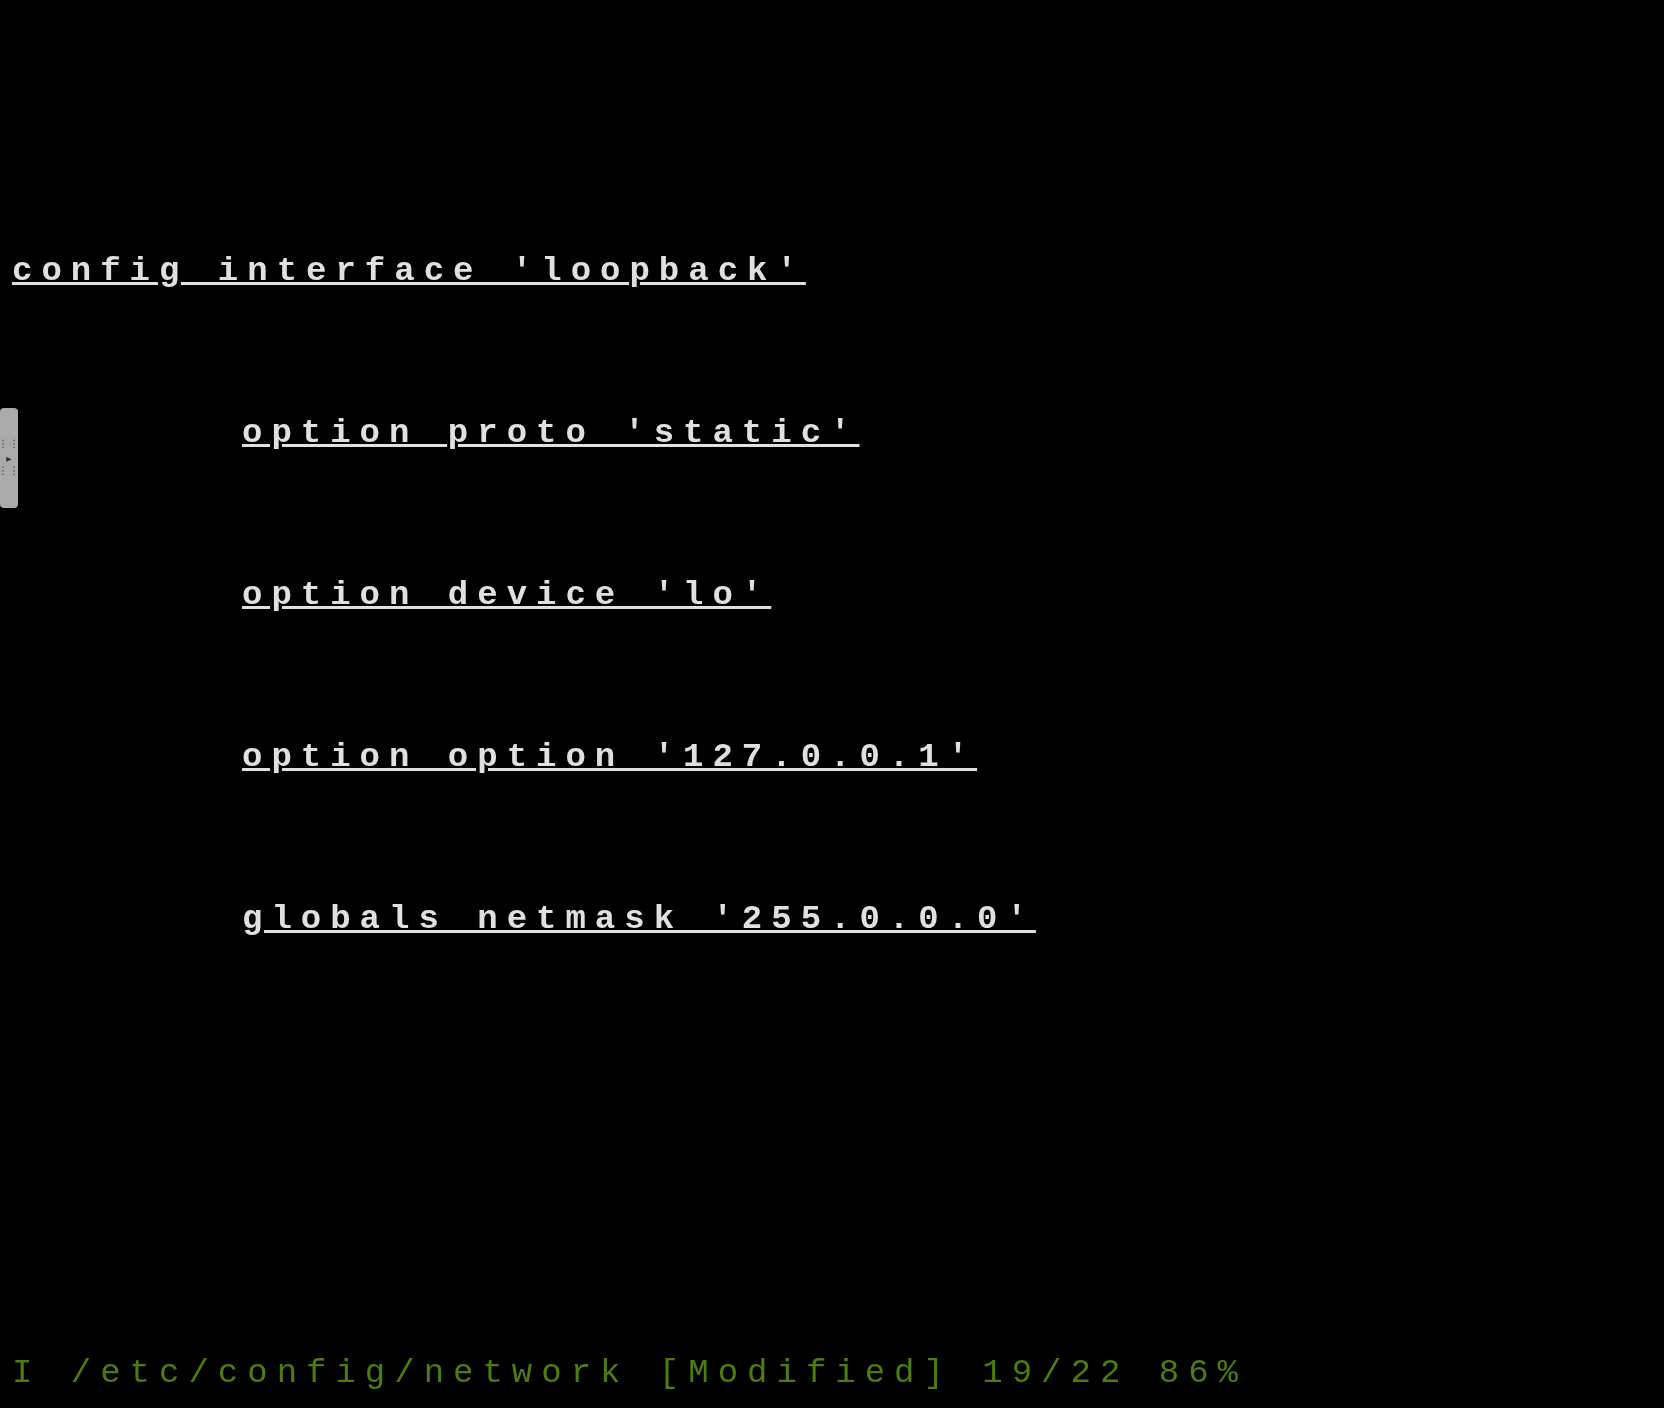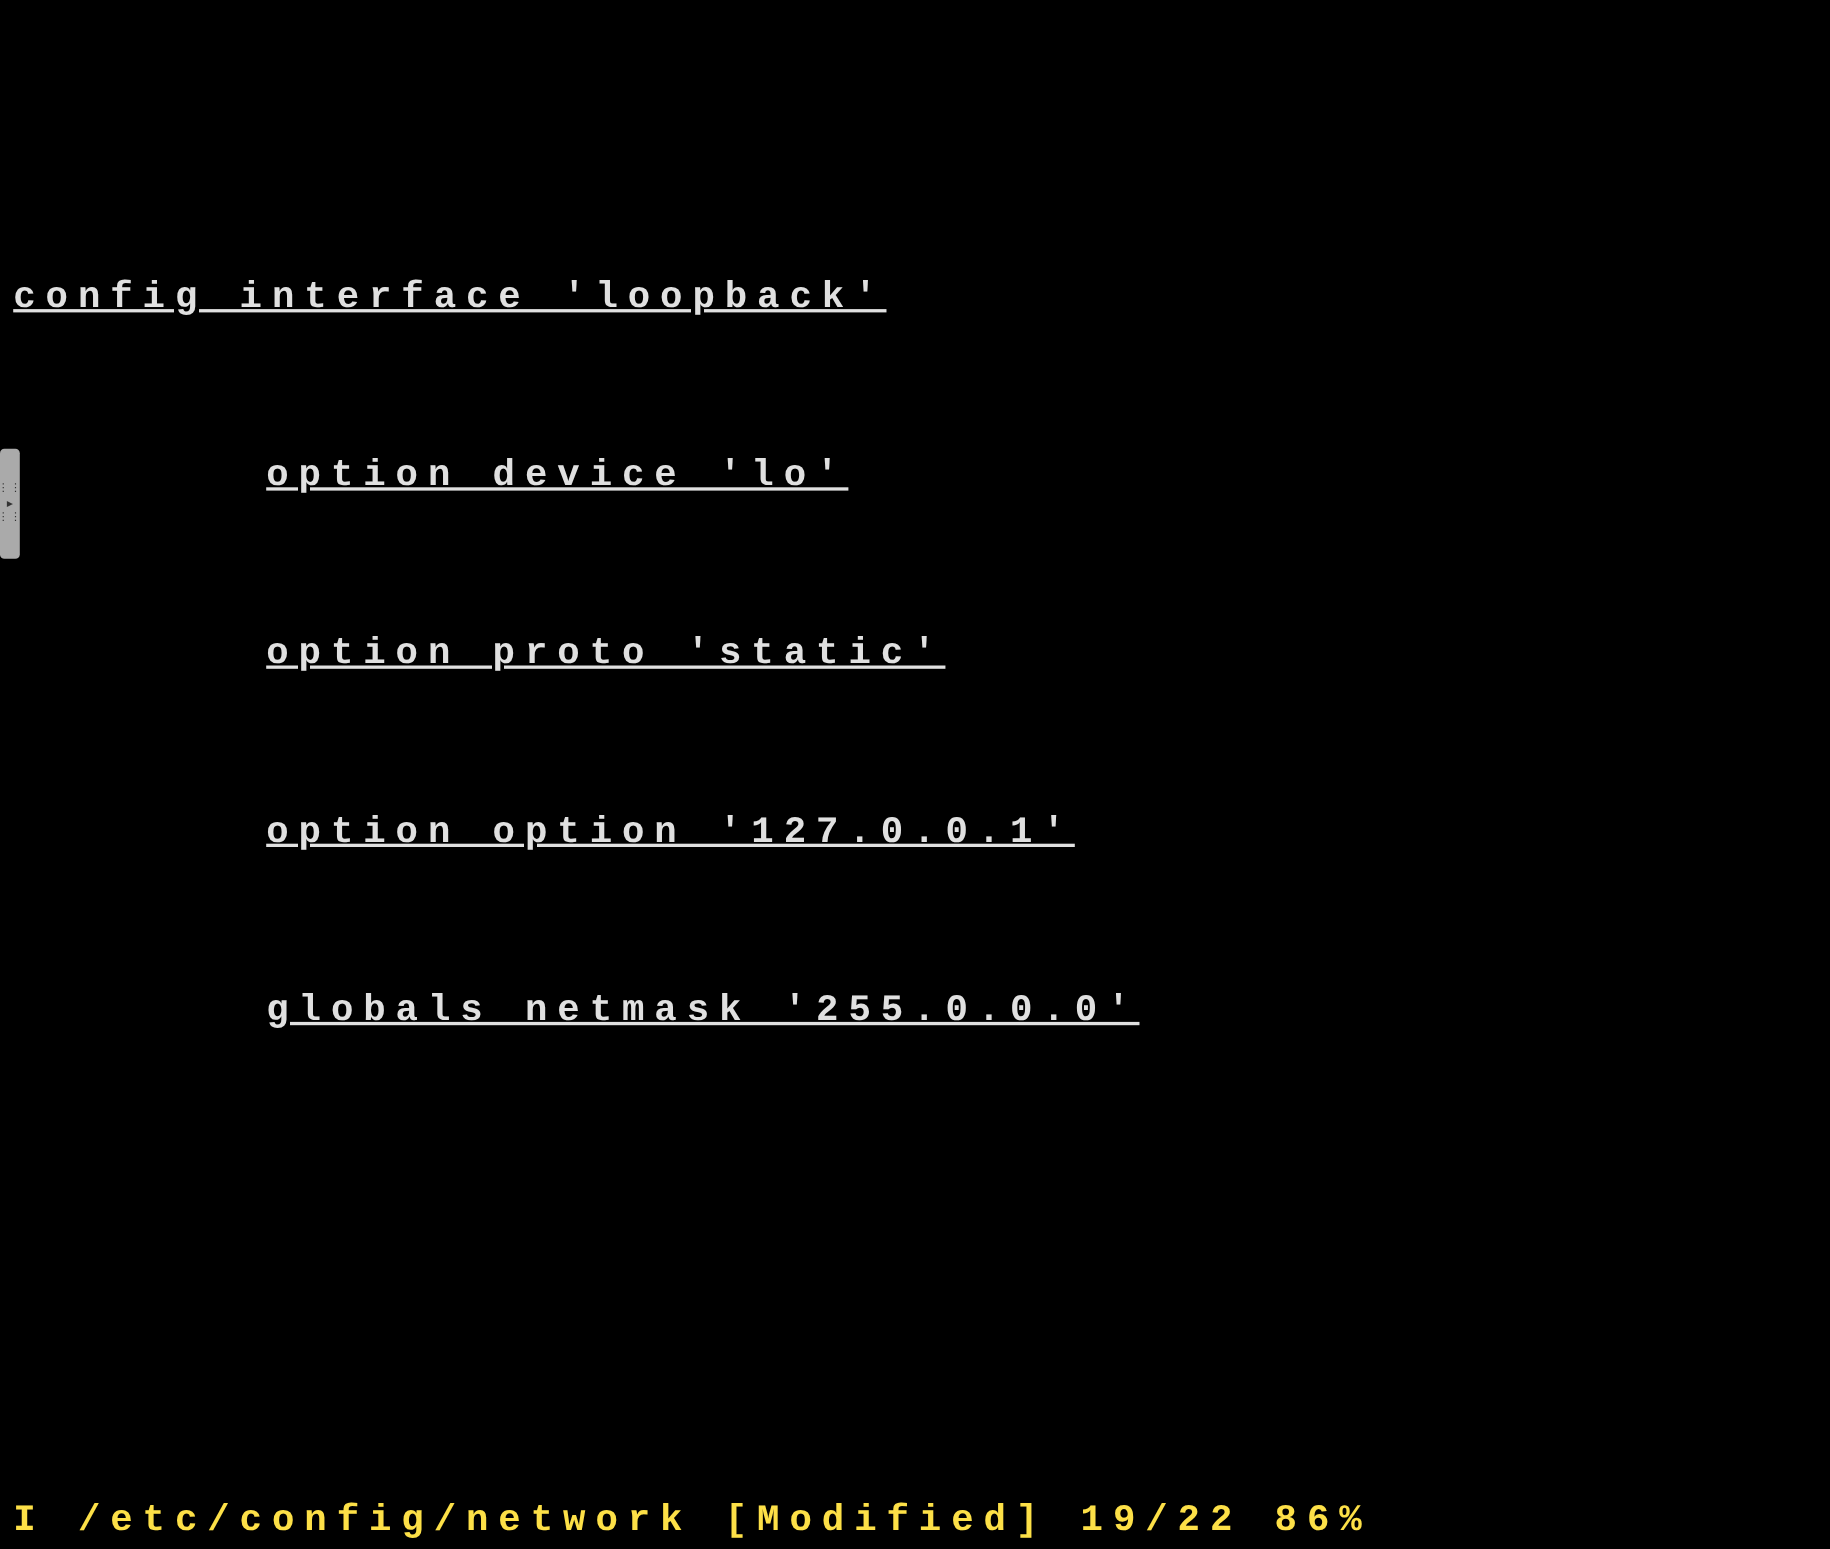--- a/index.html
+++ b/index.html
@@ -39,42 +39,42 @@
     justify-content:center;
     font-size:12px;
     color:#333;
     letter-spacing:normal;
   }
   .scroll-tab .dots { line-height:4px; font-size:10px; letter-spacing:1px; }
   .scroll-tab .arrow { font-size:14px; margin:3px 0; }
   .status-line {
     position:absolute;
     left:12px;
-    bottom:6px;
+    bottom:16px;
     font-size:34px;
     letter-spacing:9px;
-    font-weight:700;
-    color:#fde047;
+    font-weight:400;
+    color:#4d7c0f;
   }
 </style>
 </head>
 <body>
 
 <div class="scroll-tab">
   <span class="dots">⋮⋮</span>
   <span class="arrow">▸</span>
   <span class="dots">⋮⋮</span>
 </div>
 
 <div class="terminal">
 
   
   <span class="line">config interface 'loopback'</span>
+  <span class="line"><span class="indent"></span><span>option proto 'static'</span></span>
   <span class="line"><span class="indent"></span><span>option device 'lo'</span></span>
-  <span class="line"><span class="indent"></span><span>option proto 'static'</span></span>
   <span class="line"><span class="indent"></span><span>option option '127.0.0.1'</span></span>
   <span class="line"><span class="indent"></span><span>globals netmask '255.0.0.0'</span></span>
   <div class="empty"></div>
 
   
   
   
 
   
   

